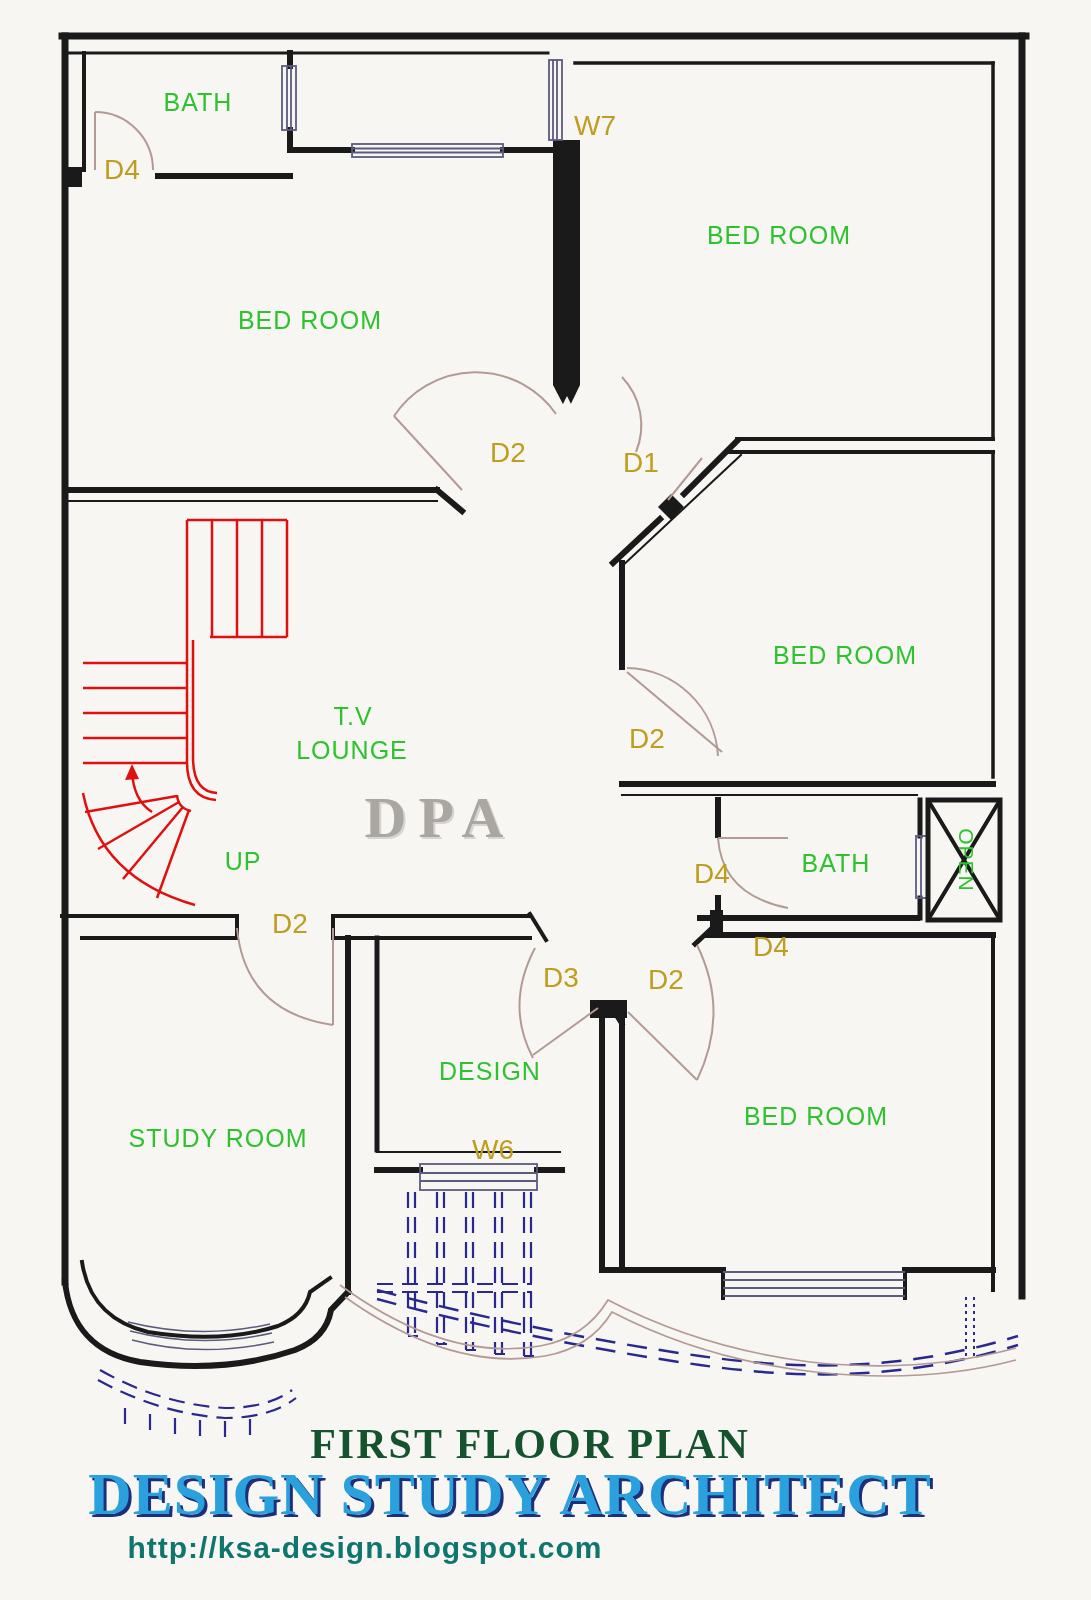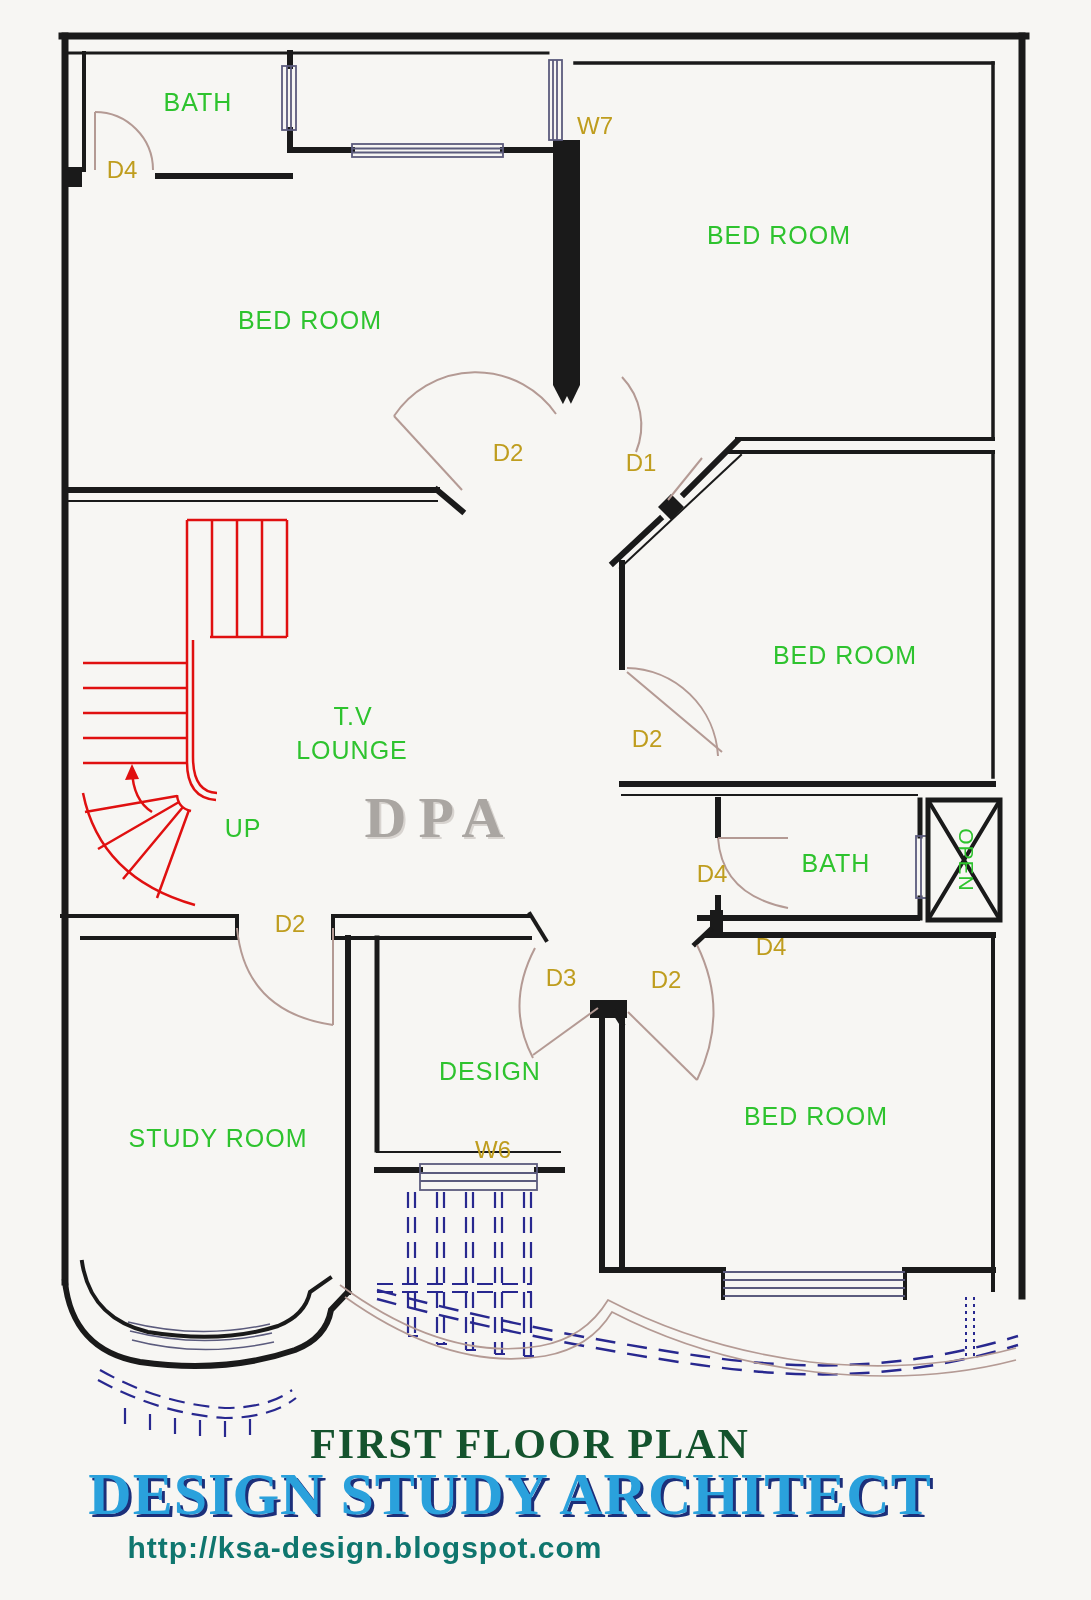--- a/index.html
+++ b/index.html
@@ -18,21 +18,21 @@
     line-height:1;
   }
   .room{
     color:#2ec32e;
     font-size:25px;
     letter-spacing:1px;
     font-weight:500;
   }
   .door{
     color:#bf9d1e;
-    font-size:24px;
+    font-size:28px;
     font-weight:500;
   }
   .vert{transform:translate(-50%,-50%) rotate(90deg);}
   .watermark{
     color:#aaa6a2;
     font-family:"Liberation Serif", serif;
     font-weight:bold;
     font-size:58px;
     letter-spacing:12px;
     text-shadow:2px 2px 0 #d8d4d0;
@@ -229,21 +229,21 @@
       <path d="M345,1297 Q450,1372 545,1356 Q590,1348 612,1312 Q705,1360 815,1372 Q925,1384 1016,1360"></path>
     </g>
   </svg>
 
   <div class="lbl room" style="left:198px;top:102px">BATH</div>
   <div class="lbl room" style="left:779px;top:235px">BED ROOM</div>
   <div class="lbl room" style="left:310px;top:320px">BED ROOM</div>
   <div class="lbl room" style="left:845px;top:655px">BED ROOM</div>
   <div class="lbl room" style="left:353px;top:716px">T.V</div>
   <div class="lbl room" style="left:352px;top:750px">LOUNGE</div>
-  <div class="lbl room" style="left:243px;top:828px">UP</div>
+  <div class="lbl room" style="left:243px;top:861px">UP</div>
   <div class="lbl room" style="left:836px;top:863px">BATH</div>
   <div class="lbl room vert" style="left:966px;top:860px;font-size:21px">OPEN</div>
   <div class="lbl room" style="left:490px;top:1071px">DESIGN</div>
   <div class="lbl room" style="left:218px;top:1138px">STUDY ROOM</div>
   <div class="lbl room" style="left:816px;top:1116px">BED ROOM</div>
 
   <div class="lbl door" style="left:122px;top:170px">D4</div>
   <div class="lbl door" style="left:595px;top:126px">W7</div>
   <div class="lbl door" style="left:508px;top:453px">D2</div>
   <div class="lbl door" style="left:641px;top:463px">D1</div>

